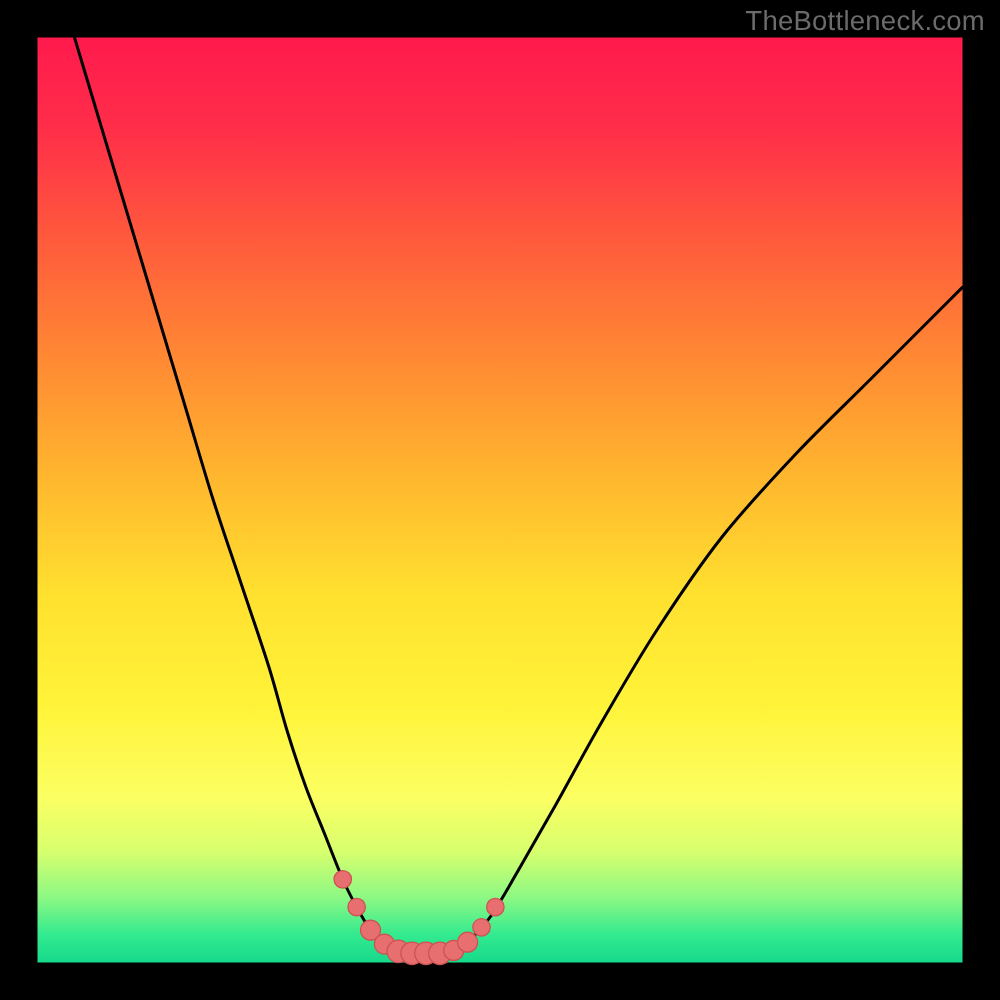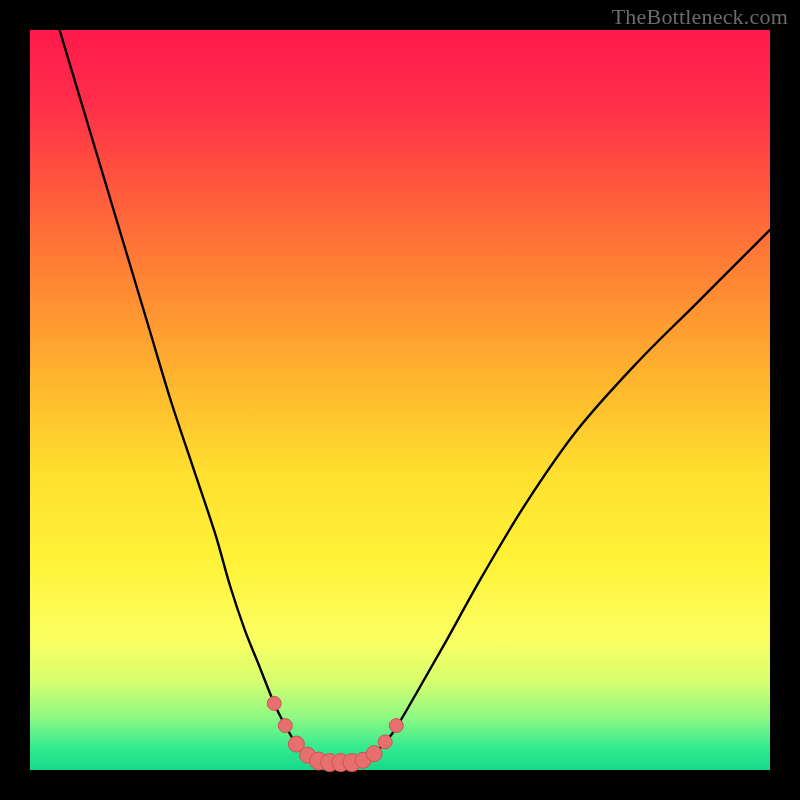--- a/index.html
+++ b/index.html
@@ -11,21 +11,20 @@
     overflow: hidden;
     font-family: Arial, Helvetica, sans-serif;
   }
   .frame {
     position: absolute;
     top: 0;
     left: 0;
     width: 800px;
     height: 800px;
     background: #000;
-    font-family: Liberation Serif, serif;
   }
   .plot {
     position: absolute;
     top: 30px;
     left: 30px;
     width: 740px;
     height: 740px;
     
   }
   .watermark {

